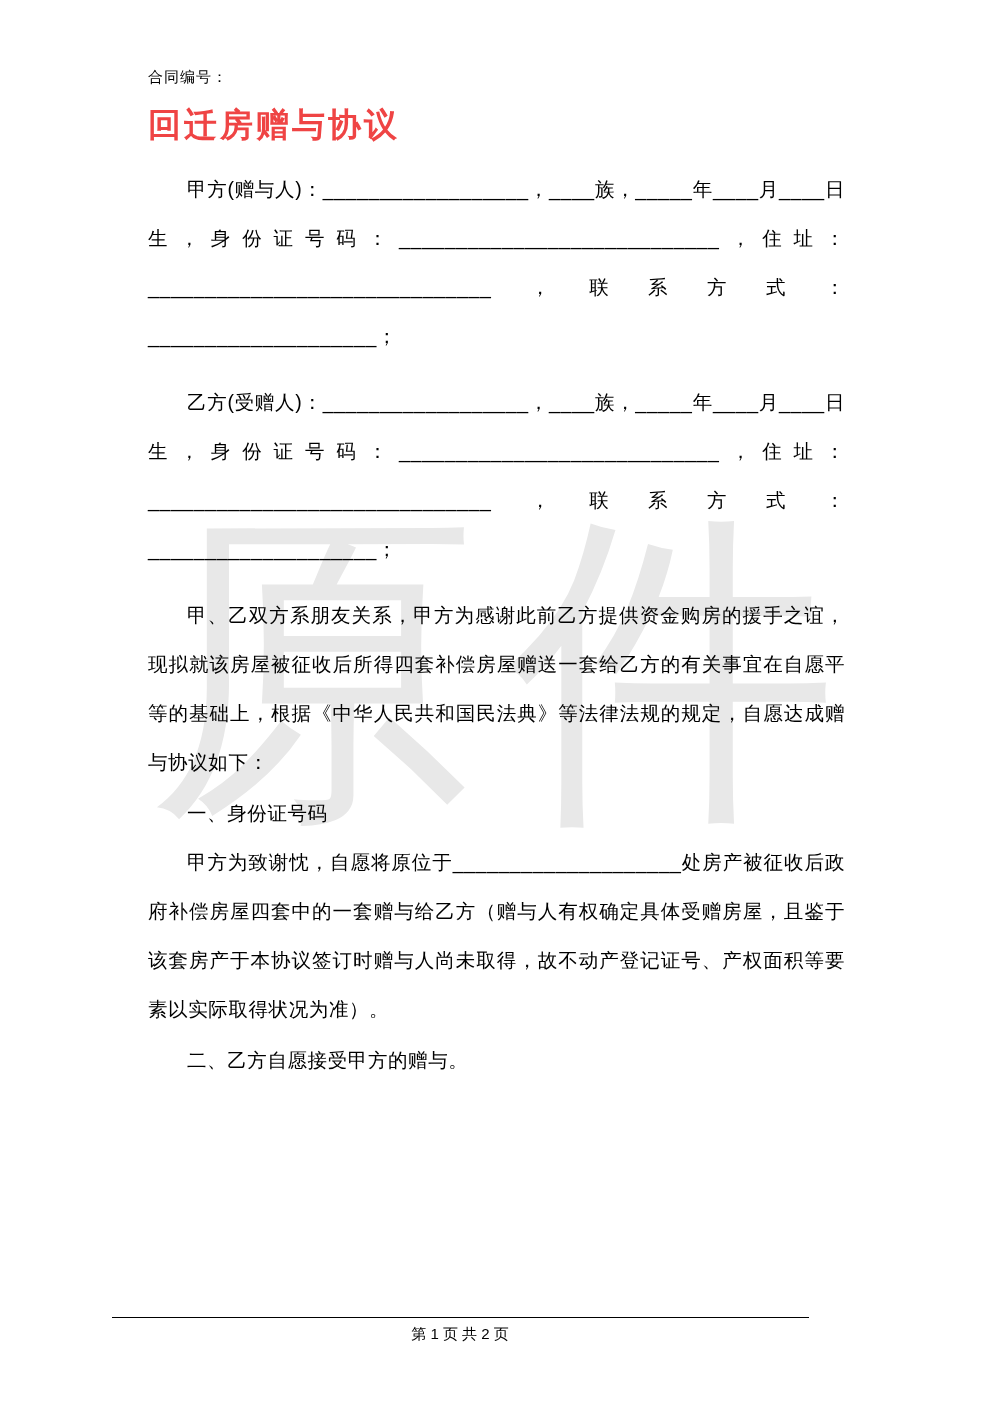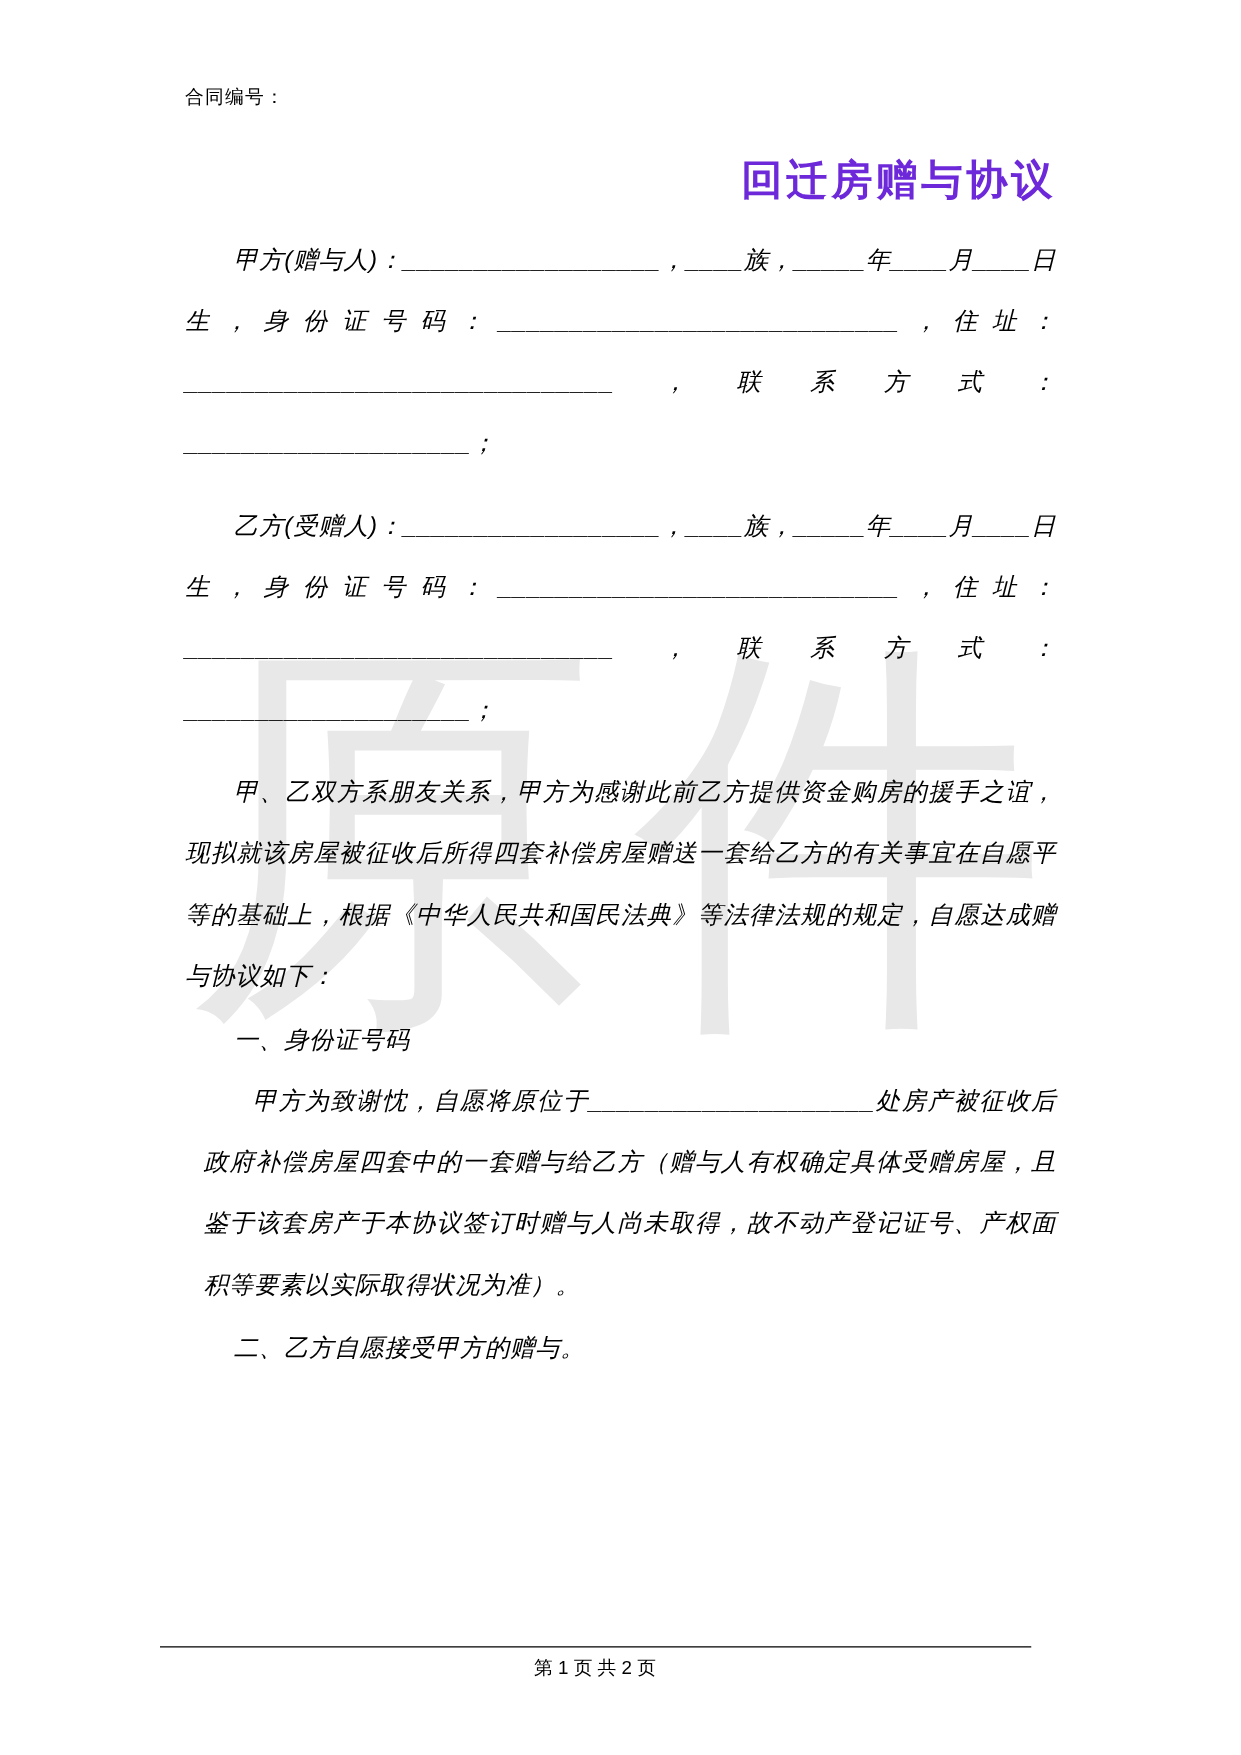--- a/index.html
+++ b/index.html
@@ -43,51 +43,49 @@
     padding: 0 148px;
   }
   .contract-no {
     margin-top: 68px;
     font-size: 15px;
     font-family: Liberation Serif, serif;
     color: #000;
     letter-spacing: 1px;
   }
   .doc-title {
-    margin-top: 35px;
-    text-align: right;
-    color: #6d28d9;
+    margin-top: 16px;
+    text-align: left;
+    color: #ef4444;
     font-size: 33px;
     font-weight: bold;
     letter-spacing: 3px;
     font-family: "Liberation Sans", "DejaVu Sans", sans-serif;
   }
   .para {
     margin-top: 17px;
     font-size: 19.5px;
     line-height: 49px;
     color: #000;
     text-align: justify;
     font-family: "Liberation Sans", "DejaVu Sans", sans-serif;
     letter-spacing: 0.6px;
-    font-style: italic;
   }
   .para.indent {
     text-indent: 39px;
   }
   .para.tight {
     margin-top: 0;
-    margin-left: 15px;
   }
   .para.nogap {
     margin-top: 2px;
   }
   .footer {
     position: absolute;
-    left: 16px;
+    left: 0;
     bottom: 60px;
     width: 920px;
     text-align: center;
     font-size: 15px;
     font-family: "Liberation Sans", "DejaVu Sans", sans-serif;
     color: #000;
     z-index: 1;
   }
   .footer .rule {
     width: 697px;

